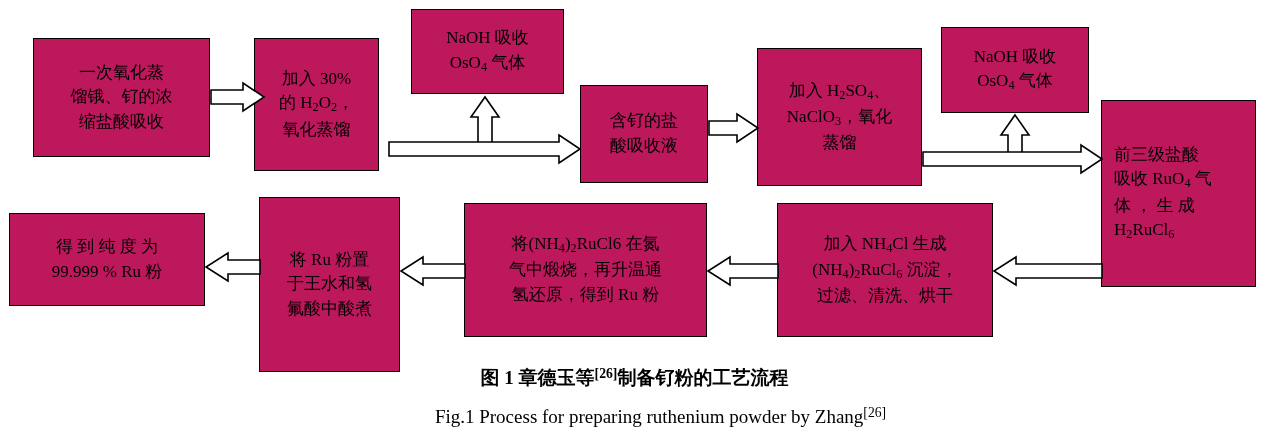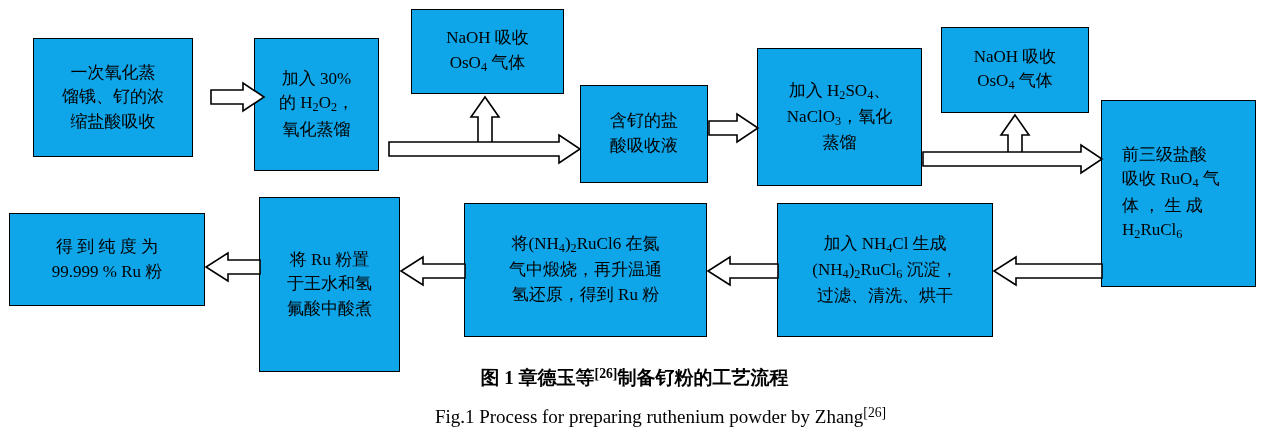--- a/index.html
+++ b/index.html
@@ -12,21 +12,21 @@
     width: 1269px;
     height: 442px;
     background: #ffffff;
     font-family: "Liberation Serif", serif;
     color: #000000;
     overflow: hidden;
   }
   .box {
     position: absolute;
     border: 1.5px solid #000000;
-    background: #0ea5e9;
+    background: #be185d;
     box-sizing: border-box;
     display: flex;
     align-items: center;
     justify-content: flex-end;
     text-align: center;
     line-height: 1.45;
     font-size: 17px;
     padding: 2px 4px;
   }
   .box .inner {
@@ -54,21 +54,21 @@
   }
   .caption-en {
     font-size: 19px;
   }
 </style>
 </head>
 <body>
 
 <div id="page">
 
-  <div class="box" style="left:33px; top:38px; width:160px; height:119px;">
+  <div class="box" style="left:33px; top:38px; width:177px; height:119px;">
     <span class="inner">一次氧化蒸<br>馏锇、钌的浓<br>缩盐酸吸收</span>
   </div>
 
   <div class="box" style="left:254px; top:38px; width:125px; height:133px;">
     <span class="inner">加入 30%<br>的 H<sub>2</sub>O<sub>2</sub>，<br>氧化蒸馏</span>
   </div>
 
   <div class="box" style="left:411px; top:9px; width:153px; height:85px;">
     <span class="inner">NaOH  吸收<br>OsO<sub>4</sub> 气体</span>
   </div>
@@ -79,21 +79,21 @@
 
   <div class="box" style="left:757px; top:48px; width:165px; height:138px;">
     <span class="inner">加入 H<sub>2</sub>SO<sub>4</sub>、<br>NaClO<sub>3</sub>，氧化<br>蒸馏</span>
   </div>
 
   <div class="box" style="left:941px; top:27px; width:148px; height:86px;">
     <span class="inner">NaOH 吸收<br>OsO<sub>4</sub> 气体</span>
   </div>
 
   <div class="box" style="left:1101px; top:100px; width:155px; height:187px;">
-    <span class="inner" style="text-align:justify; padding:0 8px;margin-left:8px;">前三级盐酸<br>吸收 RuO<sub>4</sub> 气<br>体 ，  生  成<br>H<sub>2</sub>RuCl<sub>6</sub></span>
+    <span class="inner" style="text-align:justify; padding:0 8px;">前三级盐酸<br>吸收 RuO<sub>4</sub> 气<br>体 ，  生  成<br>H<sub>2</sub>RuCl<sub>6</sub></span>
   </div>
 
   <div class="box" style="left:777px; top:203px; width:216px; height:134px;">
     <span class="inner">加入  NH<sub>4</sub>Cl  生成<br>(NH<sub>4</sub>)<sub>2</sub>RuCl<sub>6</sub> 沉淀，<br>过滤、清洗、烘干</span>
   </div>
 
   <div class="box" style="left:464px; top:203px; width:243px; height:134px;">
     <span class="inner">将(NH<sub>4</sub>)<sub>2</sub>RuCl6 在氮<br>气中煅烧，再升温通<br>氢还原，得到 Ru 粉</span>
   </div>
 

